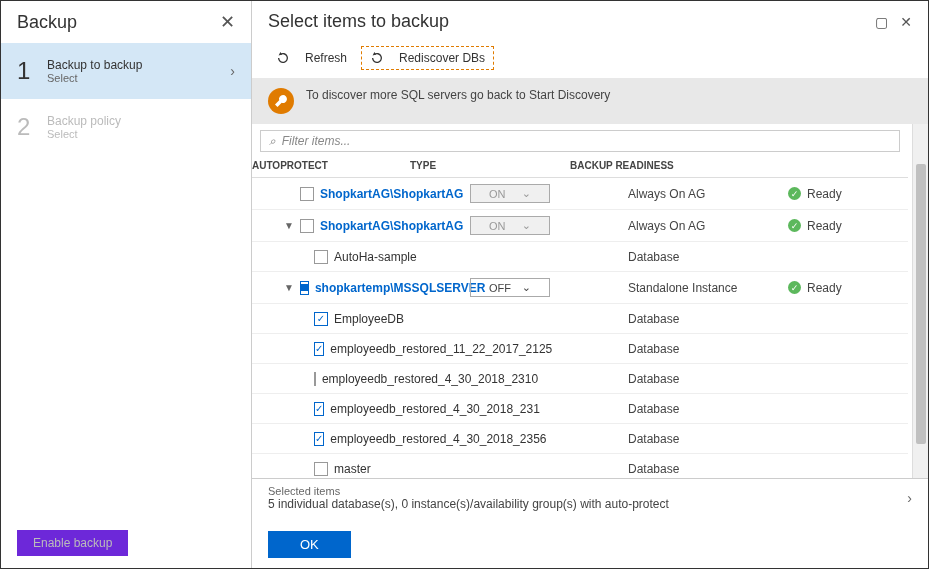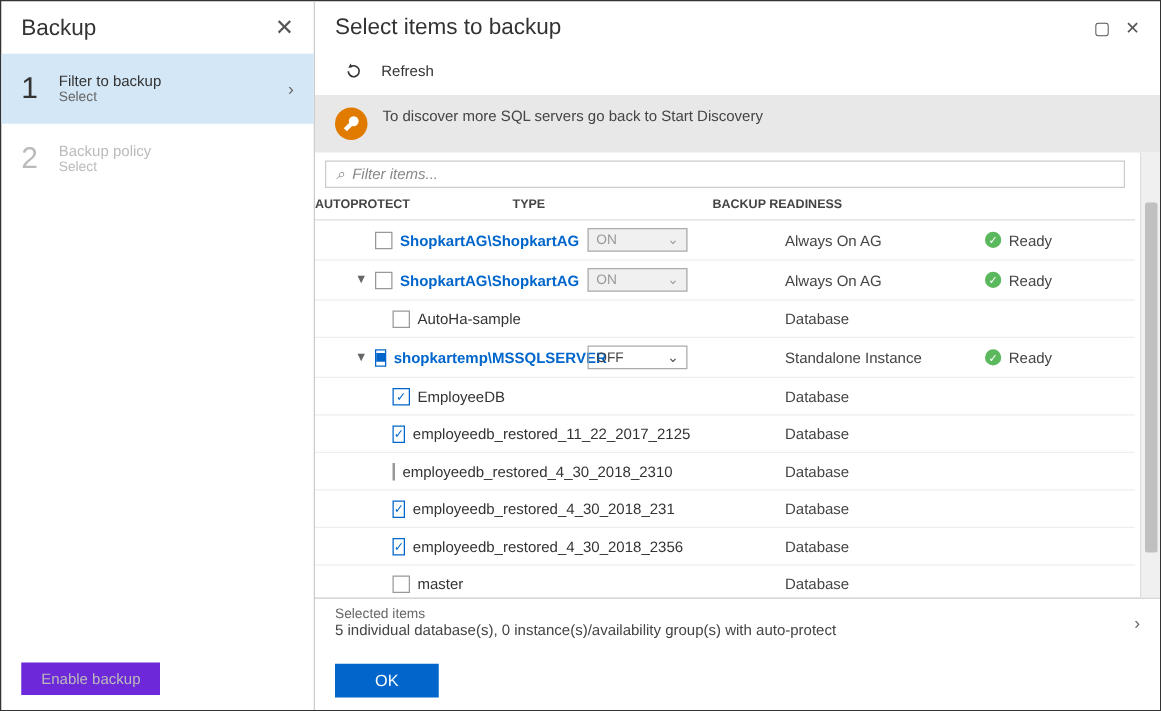--- a/index.html
+++ b/index.html
@@ -42,21 +42,21 @@
 .caret { width: 10px; color: #666; font-size: 10px; display: inline-block; text-align: center; }
 .caret.empty { visibility: hidden; }
 .cb { width: 14px; height: 14px; border: 1px solid #999; display: inline-flex; align-items: center; justify-content: center; font-size: 10px; cursor: pointer; }
 .cb.checked { border-color: #0066cc; color: #0066cc; }
 .cb.partial { border-color: #0066cc; }
 .cb.partial::after { content: ''; width: 7px; height: 7px; background: #0066cc; }
 .inst-name { color: #0066cc; font-weight: 600; cursor: pointer; }
 .db-name { color: #333; }
 .indent1 { padding-left: 32px !important; }
 .indent2 { padding-left: 46px !important; }
-.autoprotect { width: 80px; border: 1px solid #aaa; padding: 2px 6px; font-size: 11px; display: flex; justify-content: space-between; align-items: center; cursor: pointer; }
+.autoprotect { width: 80px; border: 1px solid #aaa; padding: 2px 18px; font-size: 11px; display: flex; justify-content: space-between; align-items: center; cursor: pointer; }
 .autoprotect.disabled { background: #f0f0f0; color: #999; }
 .ready { display: flex; align-items: center; gap: 6px; }
 .ready-dot { width: 13px; height: 13px; border-radius: 50%; background: #5cb85c; color: #fff; font-size: 9px; display: flex; align-items: center; justify-content: center; }
 .scrollbar-fake { width: 16px; background: #f0f0f0; border-left: 1px solid #ddd; position: relative; }
 .scroll-thumb { position: absolute; top: 40px; width: 10px; left: 3px; height: 280px; background: #c0c0c0; border-radius: 2px; }
 .summary { border-top: 1px solid #ccc; padding: 6px 16px 10px; display: flex; justify-content: space-between; align-items: center; }
 .summary-text { font-size: 12px; color: #444; }
 .summary-text .lbl { font-size: 11px; color: #666; }
 .footer { padding: 10px 16px; }
 .ok-btn { background: #0066cc; color: #fff; border: none; padding: 6px 32px; font-size: 13px; cursor: pointer; }
@@ -66,21 +66,21 @@
 <body>
 
 <div class="sidebar">
   <div class="sidebar-header">
     <span class="sidebar-title">Backup</span>
     <span class="close-x">✕</span>
   </div>
   <div class="step active">
     <span class="step-num">1</span>
     <div class="step-text">
-      <div class="step-label">Filter to backup</div>
+      <div class="step-label">Backup to backup</div>
       <div class="step-sub">Select</div>
     </div>
     <span class="chev">›</span>
   </div>
   <div class="step disabled">
     <span class="step-num">2</span>
     <div class="step-text">
       <div class="step-label">Backup policy</div>
       <div class="step-sub">Select</div>
     </div>
@@ -98,20 +98,27 @@
       <span>✕</span>
     </div>
   </div>
   <div class="toolbar">
     <div class="tb-btn">
       <svg class="refresh-svg" viewBox="0 0 16 16">
           <path fill="none" stroke="#333" stroke-width="1.5" d="M3 8a5 5 0 1 0 2-4"></path>
           <path fill="#333" d="M5 1l-2 4 4-1z"></path>
         </svg>
       <span>Refresh</span>
+    </div>
+    <div class="tb-btn highlight">
+      <svg class="refresh-svg" viewBox="0 0 16 16">
+          <path fill="none" stroke="#333" stroke-width="1.5" d="M3 8a5 5 0 1 0 2-4"></path>
+          <path fill="#333" d="M5 1l-2 4 4-1z"></path>
+        </svg>
+      <span>Rediscover DBs</span>
     </div>
   </div>
   <div class="info-bar">
     <div class="info-icon">
       <svg width="16" height="16" viewBox="0 0 16 16">
           <path fill="#fff" d="M10 2a4 4 0 0 0-3.8 5.3L2 11.5 4.5 14l4.2-4.2A4 4 0 1 0 10 2zm1 5l2-2-1-1-2 2z"></path>
         </svg>
     </div>
     <span>To discover more SQL servers go back to Start Discovery</span>
   </div>

